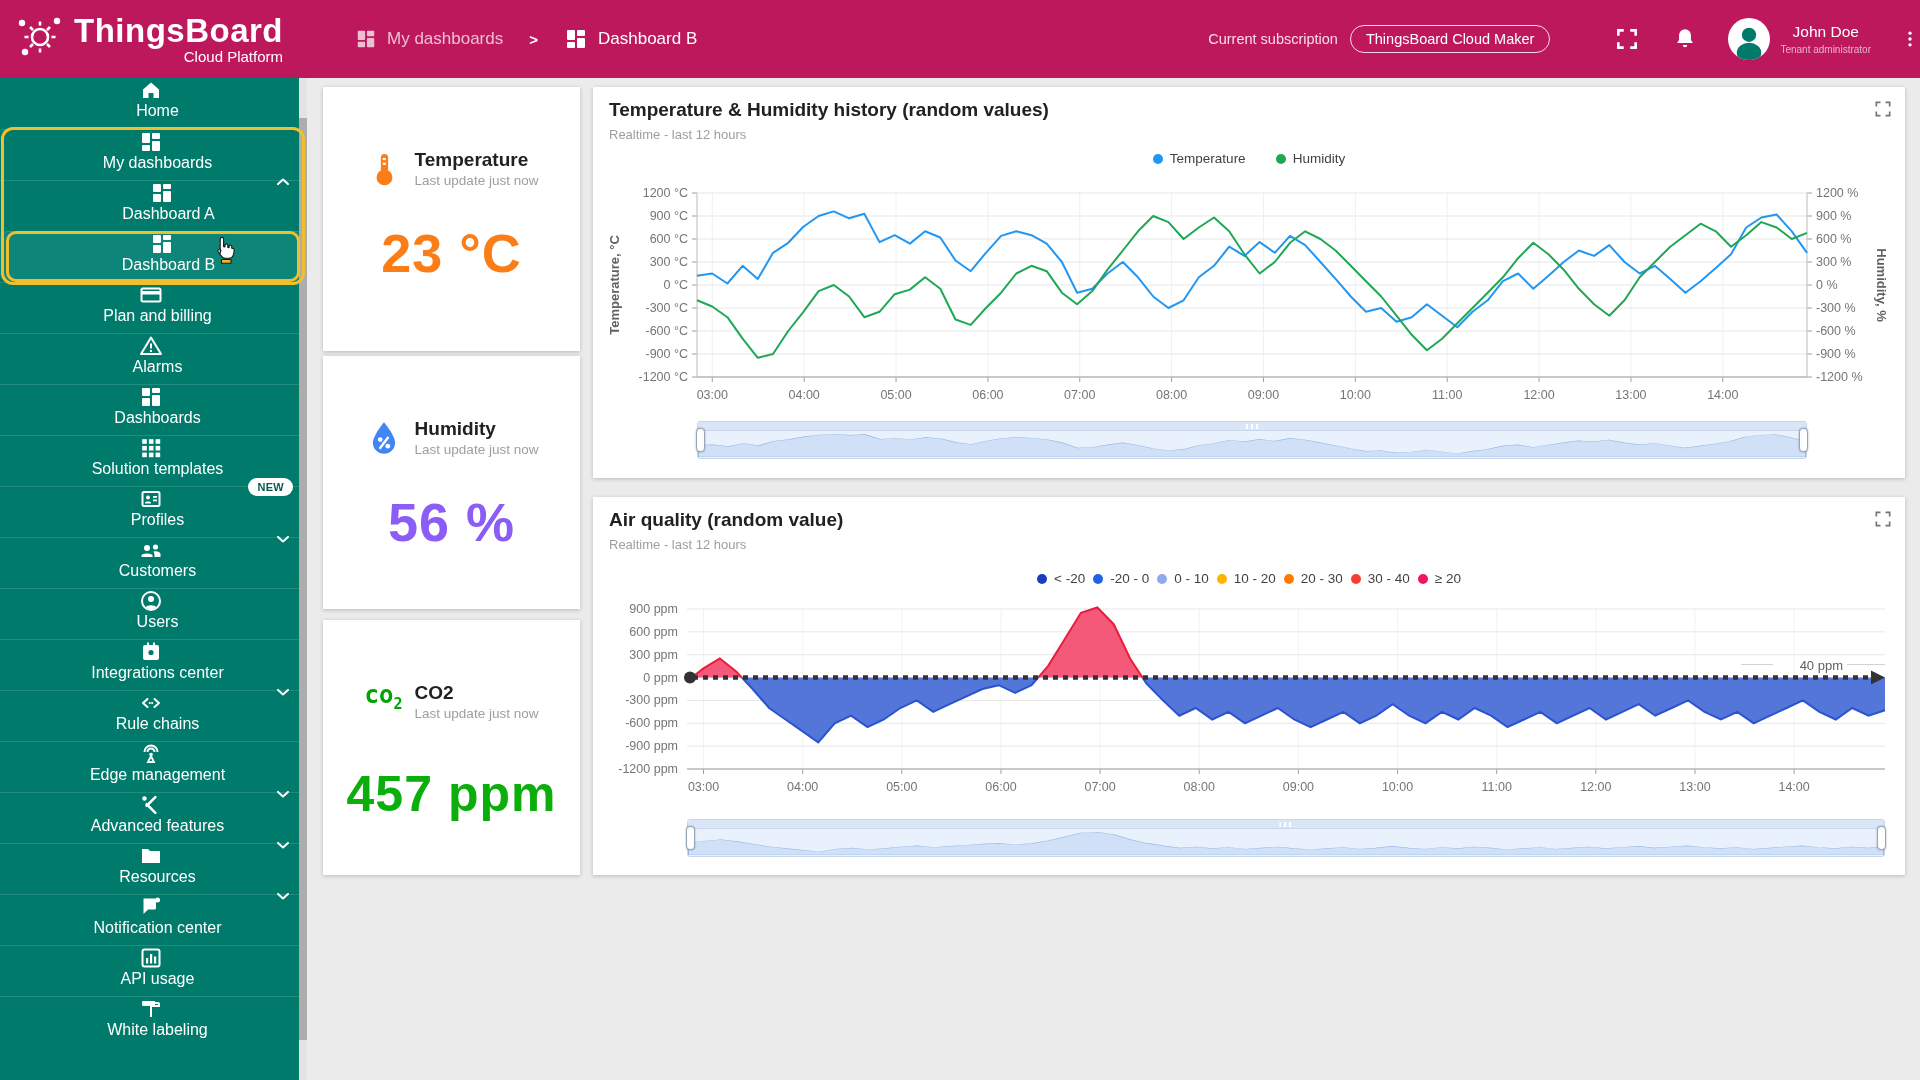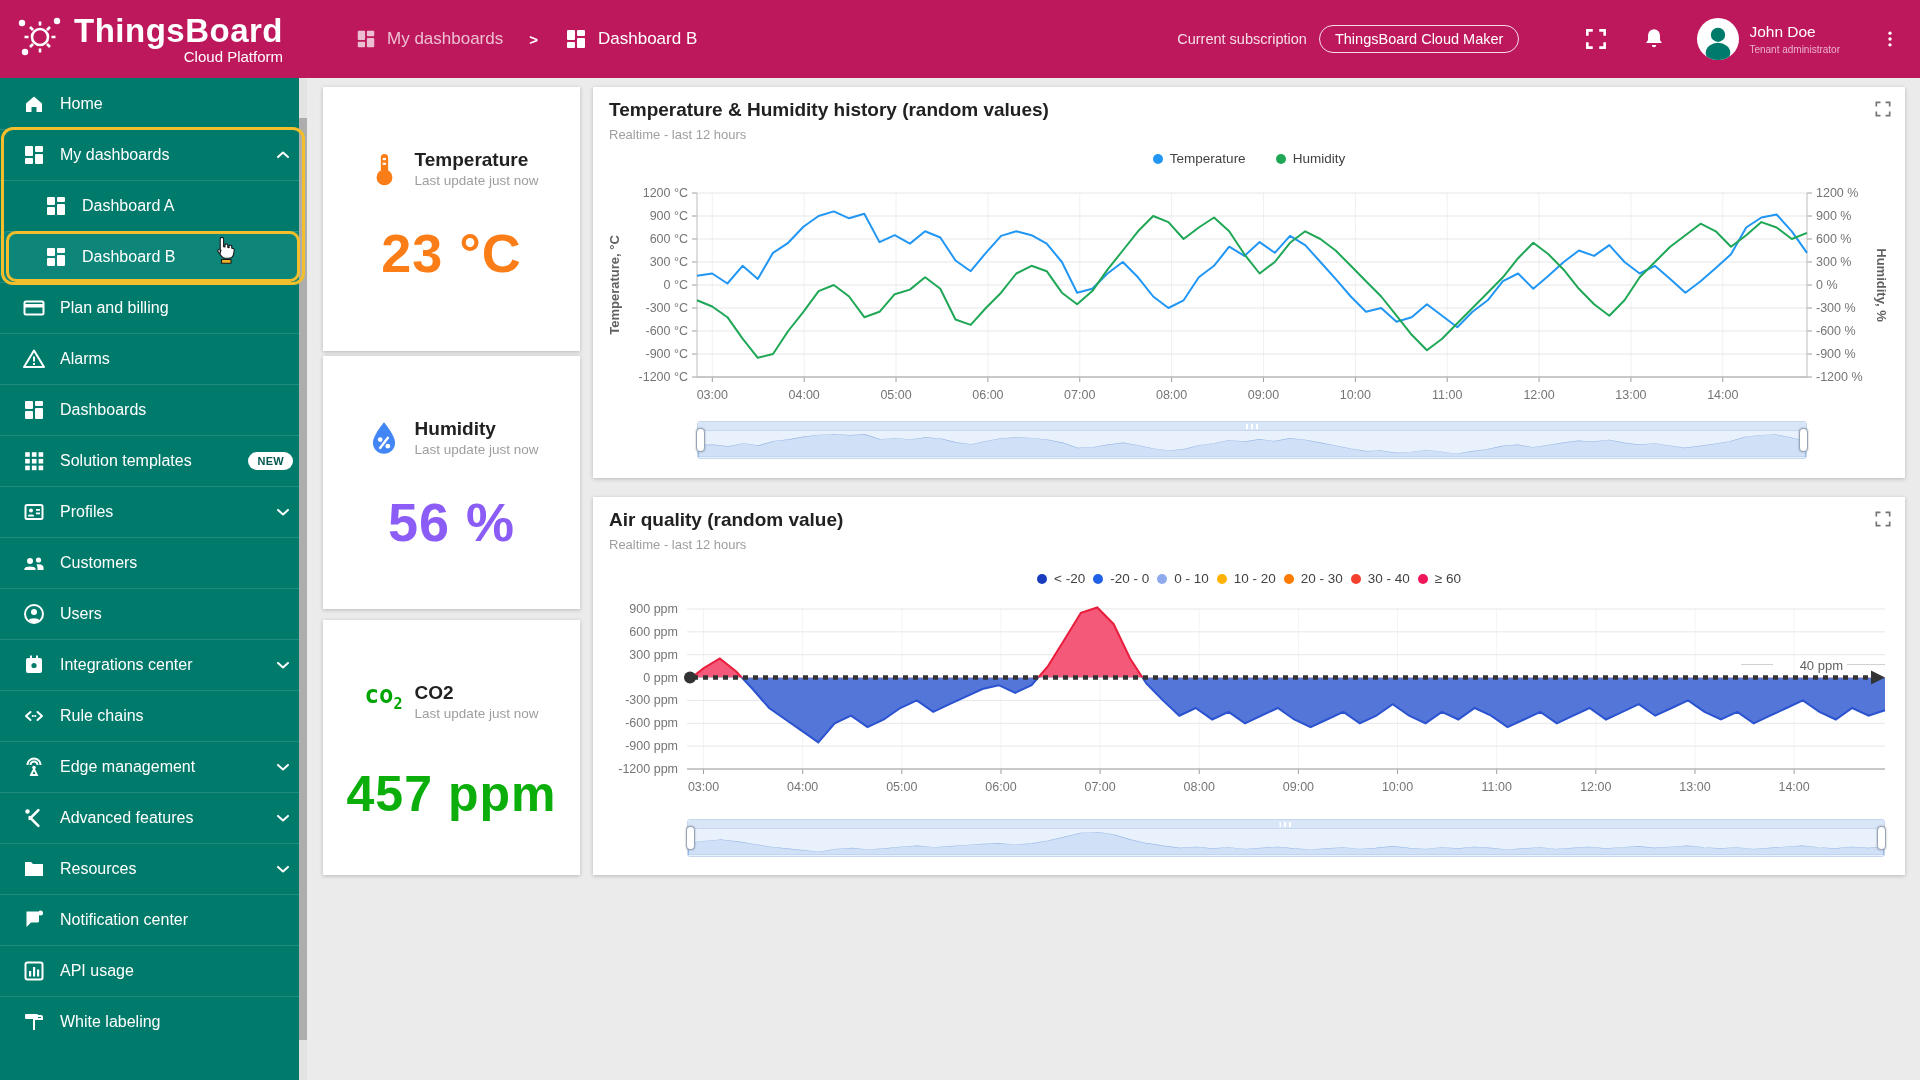--- a/index.html
+++ b/index.html
@@ -16,37 +16,37 @@
   }
   .logo-block { width:307px; flex:none; display:flex; align-items:center; padding-left:12px; }
   .brand-text { margin-left:8px; }
   .brand-name { font-size:33px; font-weight:bold; letter-spacing:.5px; line-height:1; }
   .brand-sub { font-size:15px; text-align:right; margin-top:1px; }
   .breadcrumb { display:flex; align-items:center; margin-left:48px; font-size:17px; }
   .bc-item { display:flex; align-items:center; gap:10px; cursor:pointer; }
   .bc-inactive { color:rgba(255,255,255,.72); }
   .bc-inactive svg { opacity:.72; }
   .bc-sep { margin:0 26px; font-size:15px; font-weight:bold; }
-  .header-right { margin-left:auto; display:flex; align-items:center; padding-right:20px; }
+  .header-right { margin-left:auto; display:flex; align-items:center; }
   .sub-label { font-size:14.5px; color:rgba(255,255,255,.85); margin-right:12px; }
   .chip { border:1px solid rgba(255,255,255,.85); border-radius:16px; padding:5px 15px; font-size:14.5px; margin-right:48px; }
   .hicon { width:26px; height:26px; margin:0 16px; cursor:pointer; }
   .avatar { width:42px; height:42px; margin:0 10px 0 14px; cursor:pointer; }
-  .user-block { line-height:1.3; margin-right:40px; cursor:pointer; }
+  .user-block { line-height:1.3; margin-right:29px; cursor:pointer;text-align:center; }
   .user-name { font-size:15.5px; }
   .user-role { font-size:10px; color:rgba(255,255,255,.66); }
   .kebab { width:20px; height:26px; cursor:pointer; }
   
   .sidebar {
     position:absolute; top:78px; left:0; width:307px; height:1002px;
     background:#007A6B; color:#fff; z-index:10; overflow:hidden;
   }
   .menu-row {
     height:51px; display:flex; align-items:center; padding:0 14px 0 22px;
-    font-size:16px; font-weight:500; cursor:pointer; position:relative;
+    font-size:16px; font-weight:500; cursor:pointer; position:relative;flex-direction:column;
   }
   .menu-row + .menu-row { border-top:1px solid rgba(255,255,255,.13); }
   .menu-row .mi { width:24px; height:24px; margin-right:14px; flex:none; }
   .menu-row.sub { padding-left:44px; }
   .menu-row.selected { background:#0D8578; border-radius:8px; }
   .badge-new { margin-left:auto; background:#fff; color:#00584e; font-size:11px; font-weight:bold; padding:3px 9px; border-radius:10px; letter-spacing:.3px; }
   .chev { margin-left:auto; width:20px; height:20px; }
   .hl-outer {
     position:absolute; left:1px; top:49px; width:304px; height:158px;
     border:3px solid #F3BE2C; border-radius:12px; pointer-events:none; z-index:5;
@@ -563,21 +563,21 @@
         <span class="legend-item">
           <span class="leg-dot" style="background:#FF7B00"></span>
           <span>20 - 30</span>
         </span>
         <span class="legend-item">
           <span class="leg-dot" style="background:#F4402F"></span>
           <span>30 - 40</span>
         </span>
         <span class="legend-item">
           <span class="leg-dot" style="background:#F01758"></span>
-          <span>≥ 60</span>
+          <span>≥ 20</span>
         </span>
       </div>
     <svg class="chart-svg" id="c2" style="top:104px;" width="1296" height="212" viewBox="0 0 1296 212">
         <line x1="102.52413793103449" y1="8" x2="102.52413793103449" y2="168" stroke="#f3f3f3"></line>
         <line x1="102.52413793103449" y1="168" x2="102.52413793103449" y2="173" stroke="#9e9e9e"></line>
         <text x="102.52413793103449" y="190" font-size="12.5" fill="#757575" font-family="Liberation Sans, sans-serif" text-anchor="middle">03:00</text>
         <line x1="201.66896551724136" y1="8" x2="201.66896551724136" y2="168" stroke="#f3f3f3"></line>
         <line x1="201.66896551724136" y1="168" x2="201.66896551724136" y2="173" stroke="#9e9e9e"></line>
         <text x="201.66896551724136" y="190" font-size="12.5" fill="#757575" font-family="Liberation Sans, sans-serif" text-anchor="middle">04:00</text>
         <line x1="300.81379310344823" y1="8" x2="300.81379310344823" y2="168" stroke="#f3f3f3"></line>

